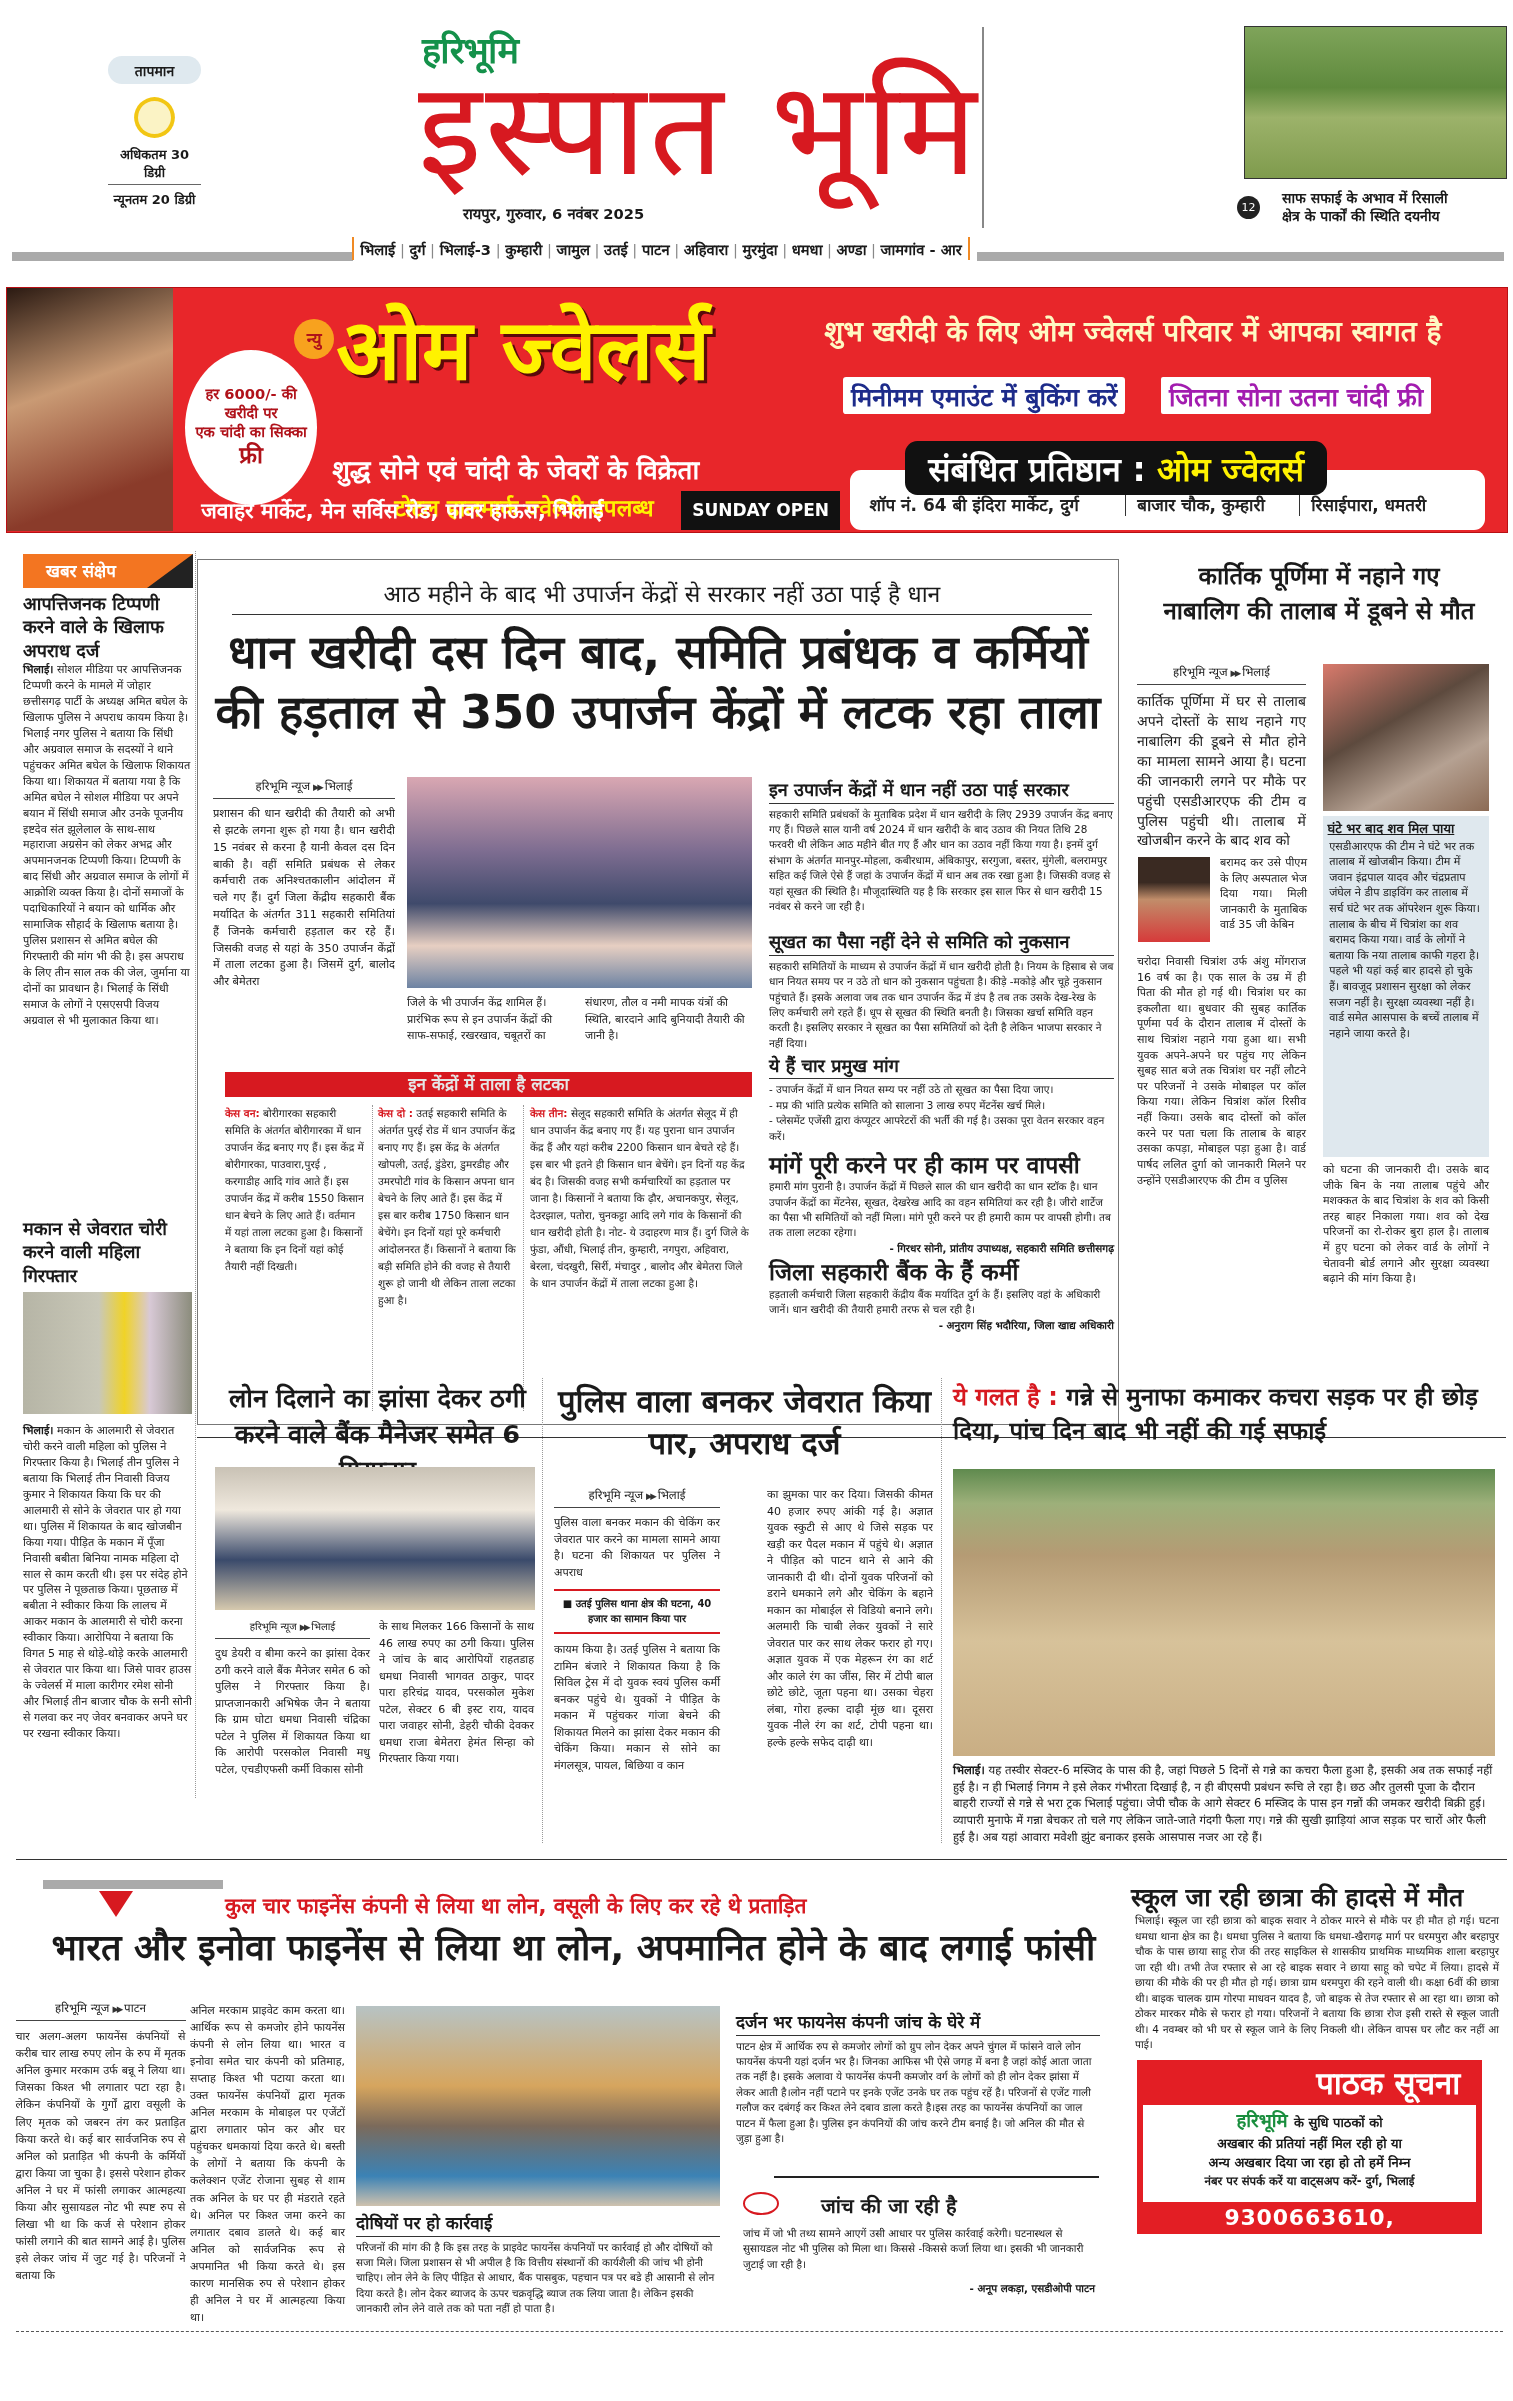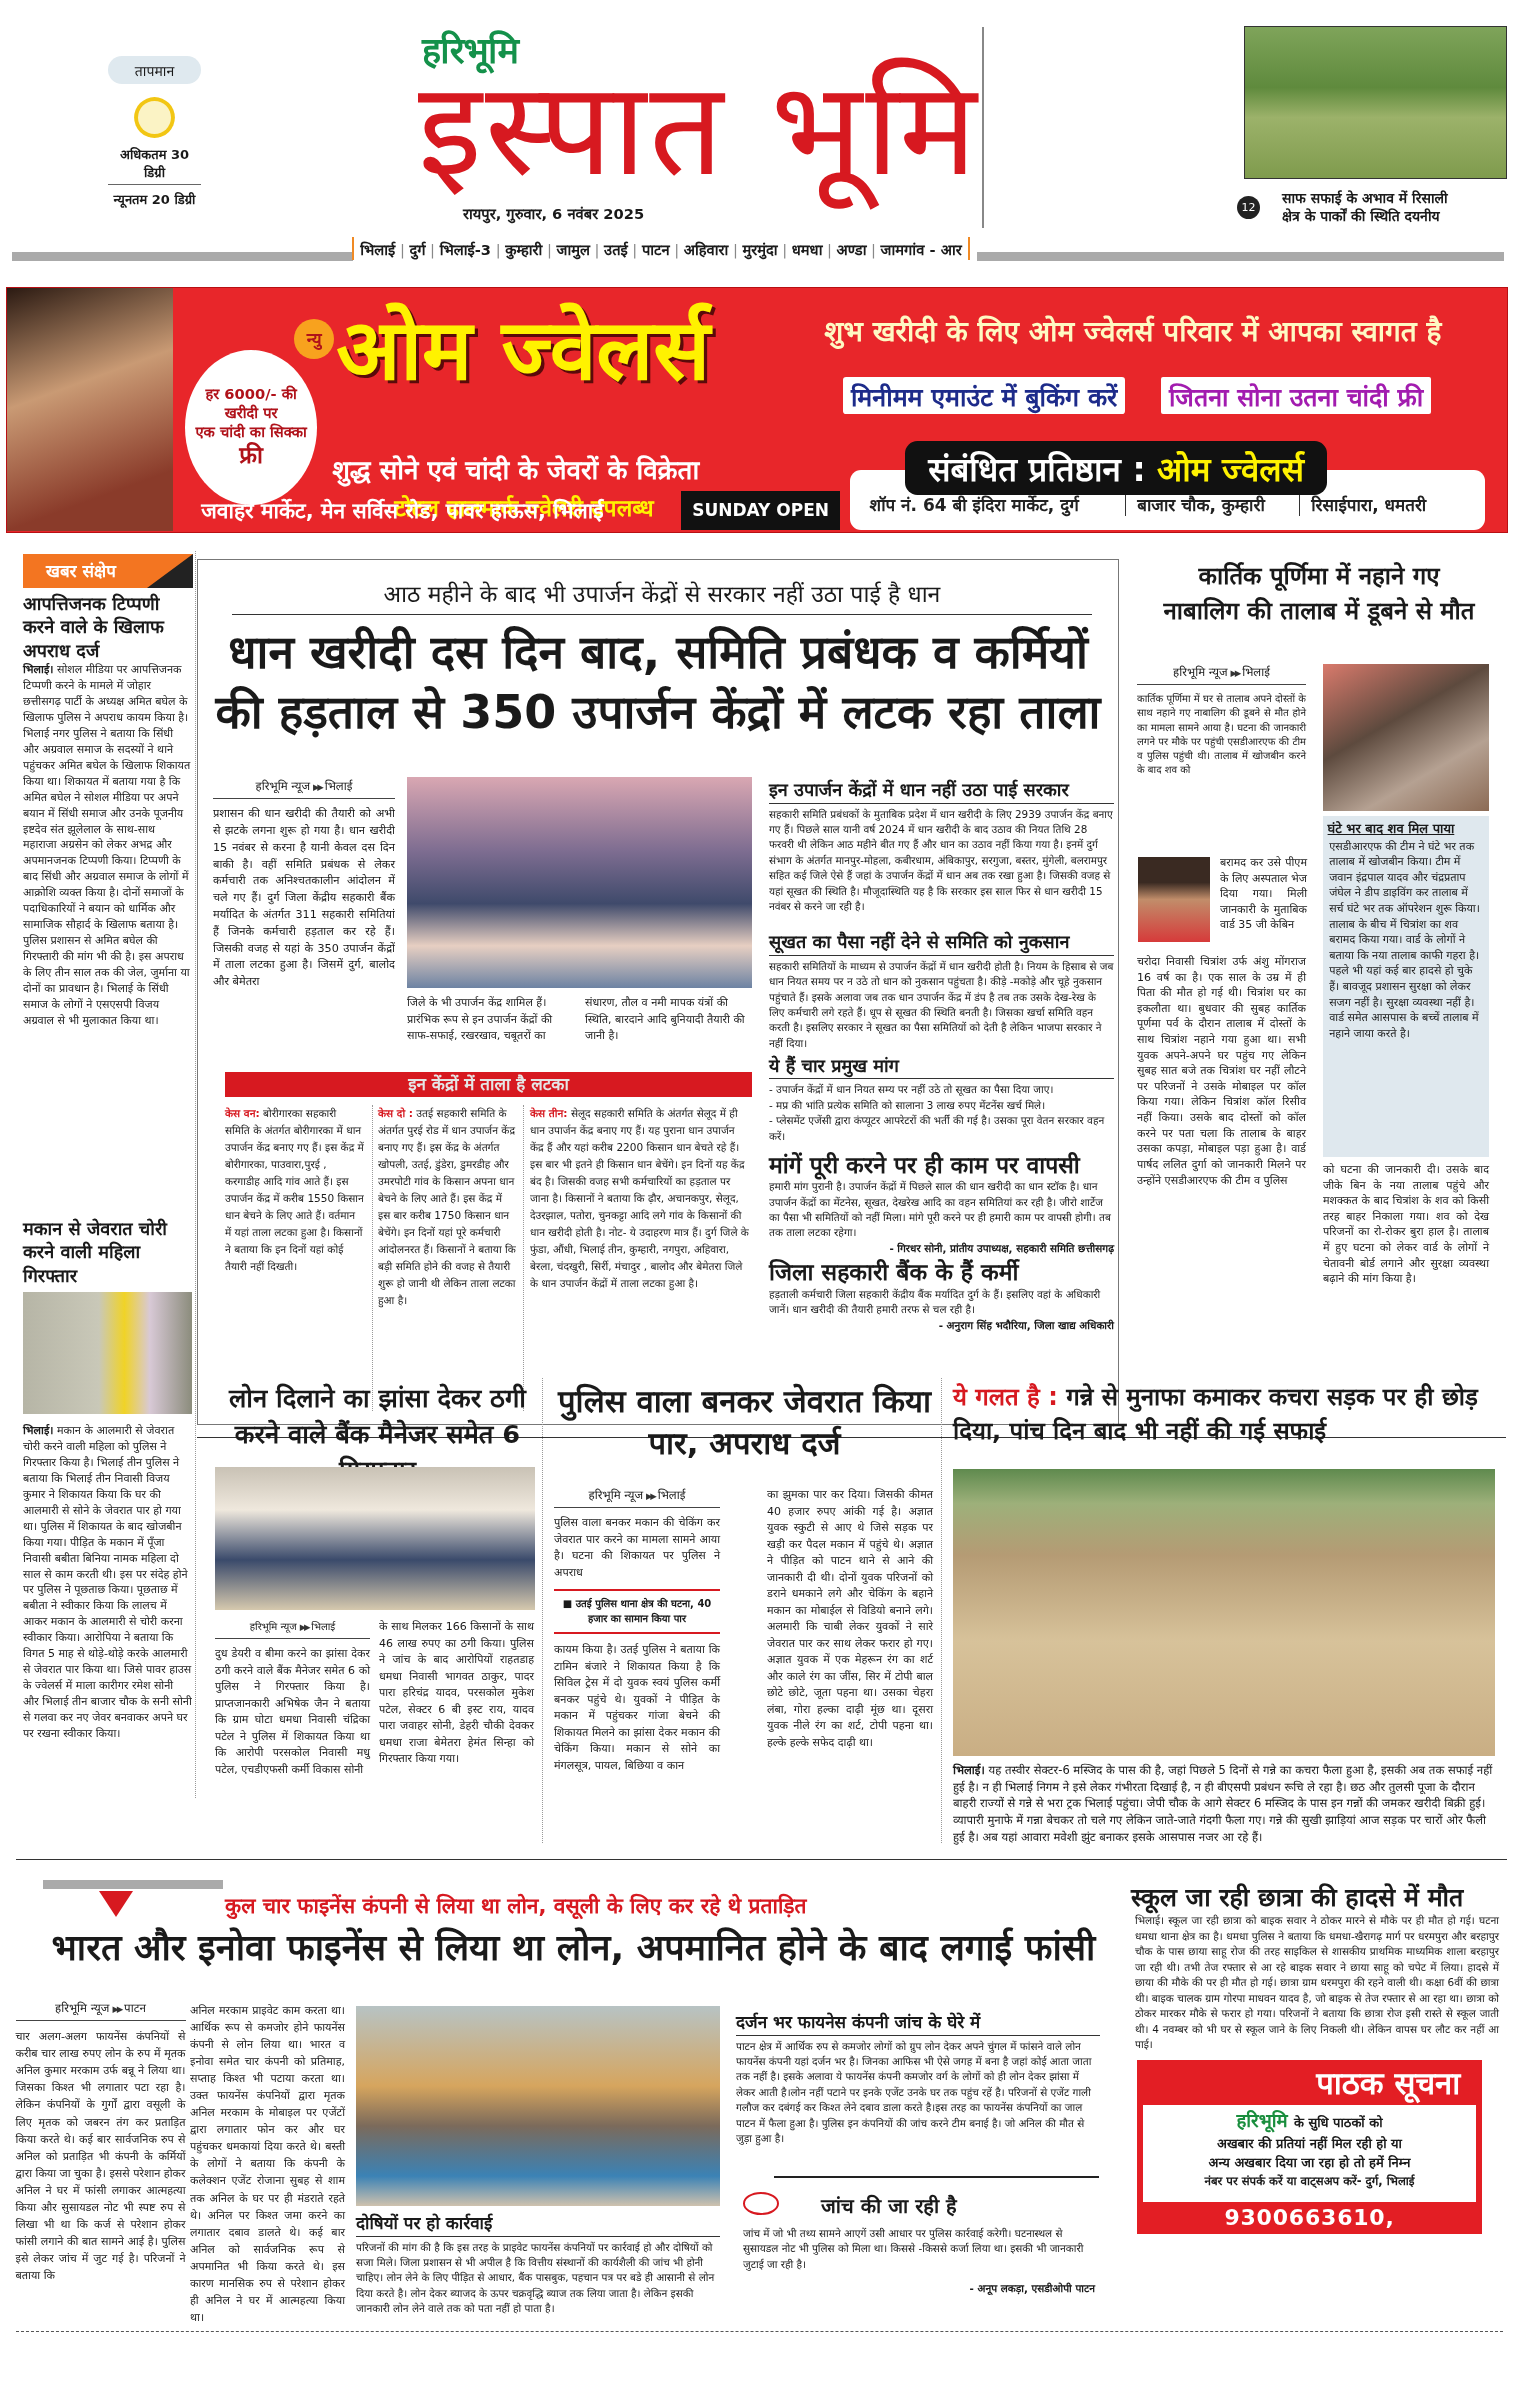--- a/index.html
+++ b/index.html
@@ -10,21 +10,21 @@
 .hb{font-weight:bold}
 .byline{font-size:11.6px;text-align:center;border-bottom:1.2px solid #444;padding-bottom:4.6px;margin-bottom:7.7px}
 .byline .arr{color:#333;font-size:8.5px;letter-spacing:-2.3px;margin:0 3.1px}
 .photo{background:linear-gradient(135deg,#8aa0a8,#c7b39a 50%,#6d7d5c)}
 .dotv{border-left:0.8px dotted #999}
 .red{color:#d71920}
 .rule{border-top:1.2px solid #333}
 .dash{border-top:1.5px dashed #555}
 
 #temp-box{left:108px;top:56px;width:93px;text-align:center}
-#temp-pill{background:#dfe9ef;border-radius:14px;padding:4.6px 0;font-size:14px;font-weight:normal}
+#temp-pill{background:#dfe9ef;border-radius:14px;padding:4.6px 0;font-size:14px;font-weight:bold}
 #sun{width:33px;height:33px;margin:17px auto 11px;border-radius:50%;background:#fbf3c5;box-shadow:0 0 0 3.9px #f2c613}
 #logo-small{left:422px;top:25px;font-size:36px;font-weight:bold;color:#14914a;letter-spacing:-0.8px}
 #logo-big{left:418px;top:64px;font-size:130px;color:#d71920;line-height:1;letter-spacing:3.1px;font-weight:normal}
 #dateline{left:463px;top:203px;font-size:14.7px;font-weight:bold}
 #nav{left:352px;top:237px;font-size:14.7px;font-weight:bold;white-space:nowrap;border-left:2.3px solid #f08a24;border-right:2.3px solid #f08a24;padding:1.5px 6.2px}
 #nav span.sep{color:#888;font-weight:normal;margin:0 4.6px}
 #top-photo{left:1244px;top:25.6px;width:263px;height:153px;border:0.8px solid #333;background:linear-gradient(180deg,#7fa45a 0%,#5f8a3d 40%,#9cb26a 60%,#7f9b4d 100%)}
 #top-badge{left:1237px;top:196px;width:23px;height:23px;border-radius:50%;background:#222;color:#fff;font-size:11px;text-align:center;line-height:23px}
 #top-caption{left:1282px;top:190px;font-size:14px;font-weight:bold;line-height:1.25}
 
@@ -182,21 +182,21 @@
   <p class="small-text">हड़ताली कर्मचारी जिला सहकारी केंद्रीय बैंक मर्यादित दुर्ग के हैं। इसलिए वहां के अधिकारी जानें। धान खरीदी की तैयारी हमारी तरफ से चल रही है।</p>
   <p class="small-text hb" style="text-align:right">- अनुराग सिंह भदौरिया, जिला खाद्य अधिकारी</p>
 </div>
 
 <div id="kartik-h" class="abs">
   <div>कार्तिक पूर्णिमा में नहाने गए</div>
   <div>नाबालिग की तालाब में डूबने से मौत</div>
 </div>
 <div class="abs" style="left:1137px;top:664px;width:169px">
   <div class="byline"><span>हरिभूमि न्यूज</span><span class="arr">▶▶</span><span>भिलाई</span></div>
-  <p class="body-text" style="font-size:10px;line-height:1.42">कार्तिक पूर्णिमा में घर से तालाब अपने दोस्तों के साथ नहाने गए नाबालिग की डूबने से मौत होने का मामला सामने आया है। घटना की जानकारी लगने पर मौके पर पहुंची एसडीआरएफ की टीम व पुलिस पहुंची थी। तालाब में खोजबीन करने के बाद शव को</p>
+  <p class="body-text" style="font-size:14px;line-height:1.42">कार्तिक पूर्णिमा में घर से तालाब अपने दोस्तों के साथ नहाने गए नाबालिग की डूबने से मौत होने का मामला सामने आया है। घटना की जानकारी लगने पर मौके पर पहुंची एसडीआरएफ की टीम व पुलिस पहुंची थी। तालाब में खोजबीन करने के बाद शव को</p>
 </div>
 <div id="kartik-photo" class="abs"></div>
 <div id="boy-photo" class="abs"></div>
 <div class="abs" style="left:1220px;top:855px;width:87px;font-size:11px;line-height:1.42;text-align:justify">बरामद कर उसे पीएम के लिए अस्पताल भेज दिया गया। मिली जानकारी के मुताबिक वार्ड 35 जी केबिन</div>
 <div class="abs" style="left:1137px;top:954px;width:169px;font-size:11px;line-height:1.42;text-align:justify">चरोदा निवासी चित्रांश उर्फ अंशु मोंगराज 16 वर्ष का है। एक साल के उम्र में ही पिता की मौत हो गई थी। चित्रांश घर का इकलौता था। बुधवार की सुबह कार्तिक पूर्णमा पर्व के दौरान तालाब में दोस्तों के साथ चित्रांश नहाने गया हुआ था। सभी युवक अपने-अपने घर पहुंच गए लेकिन सुबह सात बजे तक चित्रांश घर नहीं लौटने पर परिजनों ने उसके मोबाइल पर कॉल किया गया। लेकिन चित्रांश कॉल रिसीव नहीं किया। उसके बाद दोस्तों को कॉल करने पर पता चला कि तालाब के बाहर उसका कपड़ा, मोबाइल पड़ा हुआ है। वार्ड पार्षद ललित दुर्गा को जानकारी मिलने पर उन्होंने एसडीआरएफ की टीम व पुलिस</div>
 <div id="ghante-box" class="abs">
   <div id="ghante-h">घंटे भर बाद शव मिल पाया</div>
   <p style="font-size:11px;line-height:1.42;padding:0 6.2px">एसडीआरएफ की टीम ने घंटे भर तक तालाब में खोजबीन किया। टीम में जवान इंद्रपाल यादव और चंद्रप्रताप जंघेल ने डीप डाइविंग कर तालाब में सर्च घंटे भर तक ऑपरेशन शुरू किया। तालाब के बीच में चित्रांश का शव बरामद किया गया। वार्ड के लोगों ने बताया कि नया तालाब काफी गहरा है। पहले भी यहां कई बार हादसे हो चुके हैं। बावजूद प्रशासन सुरक्षा को लेकर सजग नहीं है। सुरक्षा व्यवस्था नहीं है। वार्ड समेत आसपास के बच्चें तालाब में नहाने जाया करते है।</p>
 </div>
 <div class="abs" style="left:1323px;top:1162px;width:166px;font-size:11px;line-height:1.42;text-align:justify">को घटना की जानकारी दी। उसके बाद जीके बिन के नया तालाब पहुंचे और मशक्कत के बाद चित्रांश के शव को किसी तरह बाहर निकाला गया। शव को देख परिजनों का रो-रोकर बुरा हाल है। तालाब में हुए घटना को लेकर वार्ड के लोगों ने चेतावनी बोर्ड लगाने और सुरक्षा व्यवस्था बढ़ाने की मांग किया है।</div>

